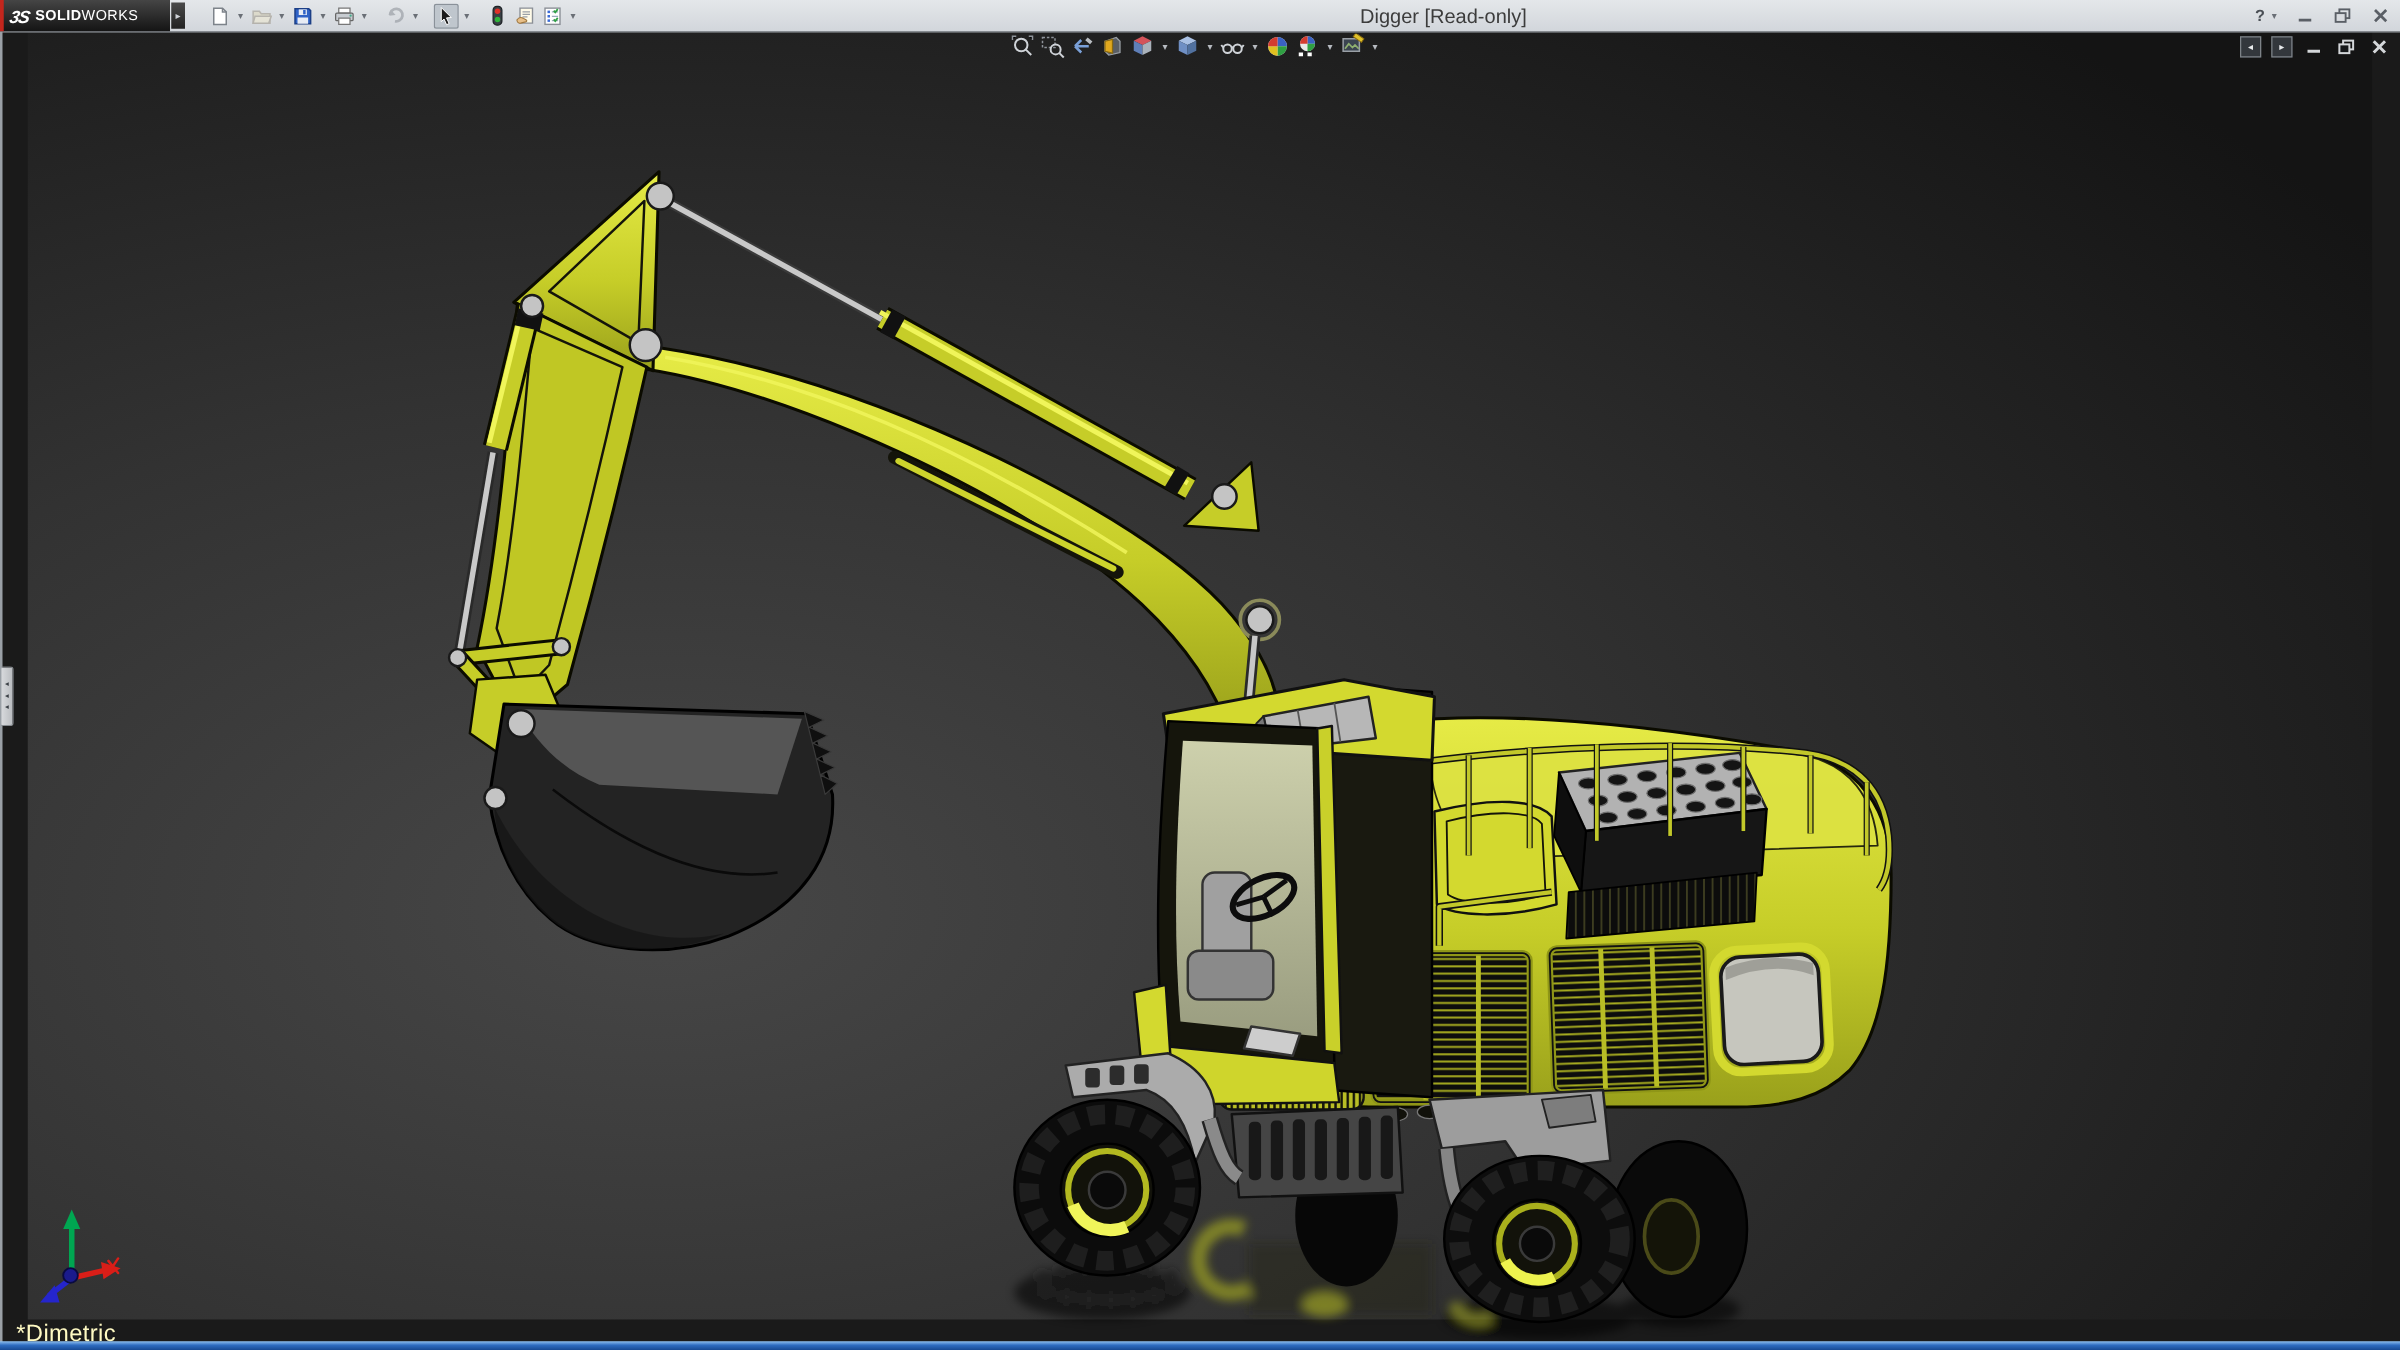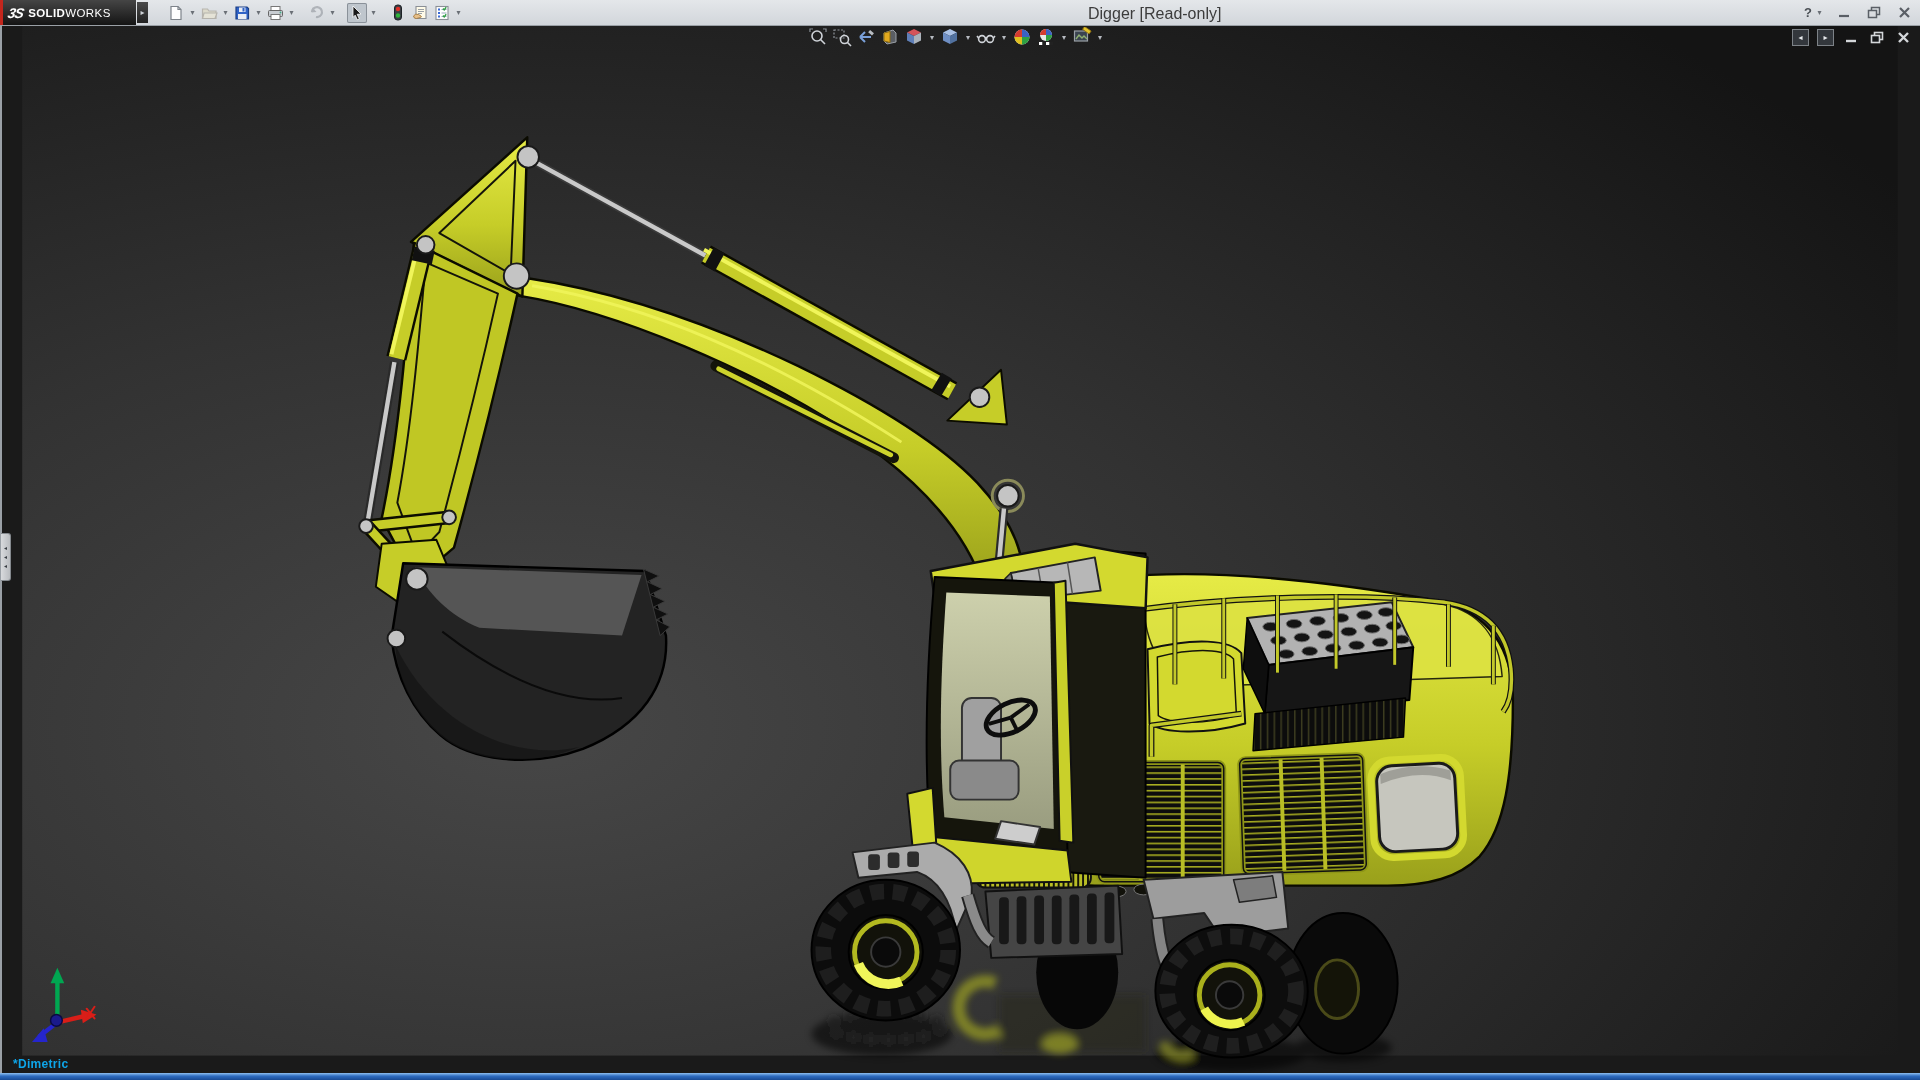--- a/index.html
+++ b/index.html
@@ -40,21 +40,21 @@
   .headsup{position:absolute;left:808px;top:27px;height:20px;display:flex;align-items:center;gap:4px;z-index:22;}
   .hu{width:20px;height:20px;display:flex;align-items:center;justify-content:center;cursor:pointer;}
   .hu-dd{font-size:8px;color:#b6bac0;width:8px;text-align:center;cursor:pointer;}
 
   
   .doc-controls{position:absolute;right:8px;top:29px;display:flex;align-items:center;gap:8px;z-index:22;}
   .dc-chip{width:15px;height:15px;background:#33373c;border:1px solid #7d8287;display:flex;align-items:center;justify-content:center;cursor:pointer;}
   .dc-chip span{color:#e8eaec;font-size:8px;line-height:8px;}
   .dc{width:18px;height:16px;display:flex;align-items:center;justify-content:center;cursor:pointer;}
 
-  .view-label{position:absolute;left:13px;top:1057px;font-size:12px;font-weight:bold;color:#0ea5e9;z-index:5;letter-spacing:.3px;}
+  .view-label{position:absolute;left:13px;top:1057px;font-size:19px;font-weight:normal;color:#fef9c3;z-index:5;letter-spacing:.3px;}
   .bottom-bar{position:absolute;left:0;top:1073px;width:1920px;height:7px;z-index:25;
     background:linear-gradient(#8fc0f0,#2e6cc0 45%,#184a94);}
 </style>
 </head>
 <body>
 
 <div id="app">
 
   <div class="viewport">
   <svg class="scene" width="1920" height="1055" viewBox="0 25 1920 1080">

